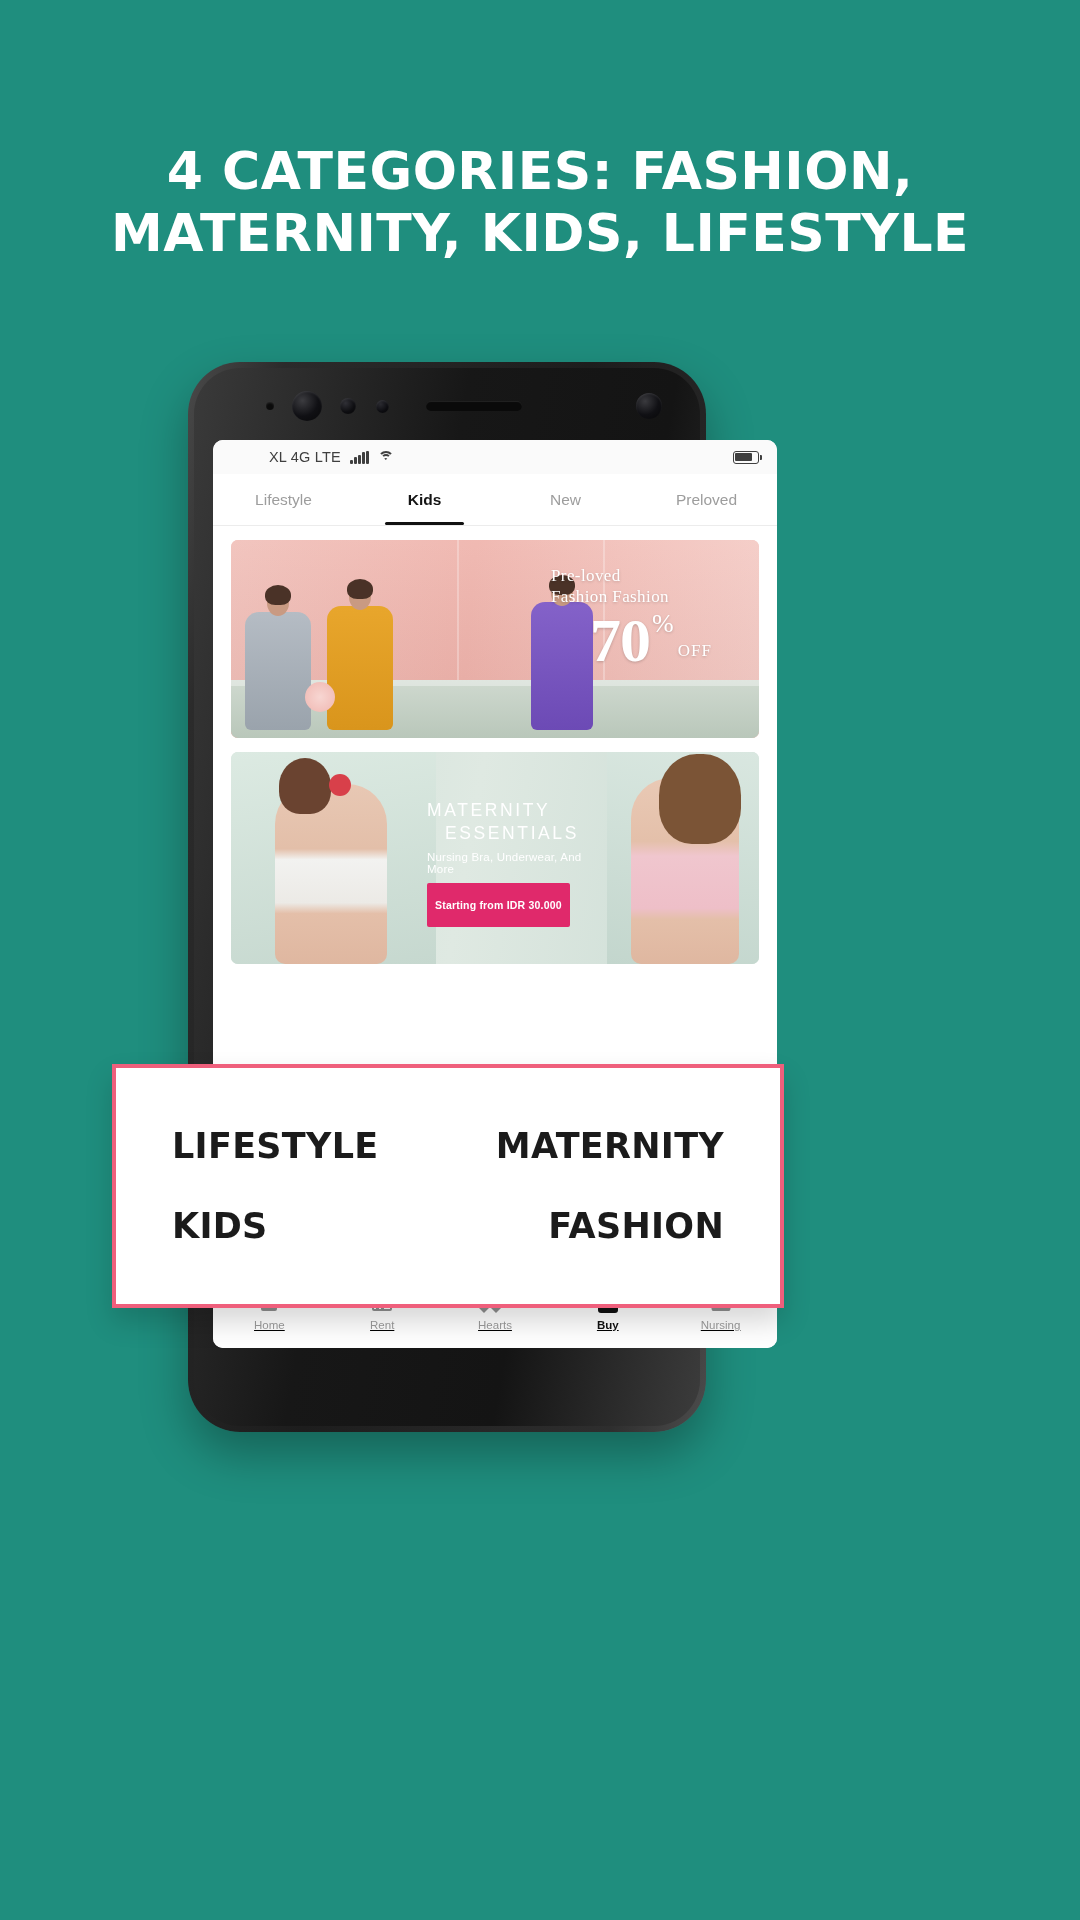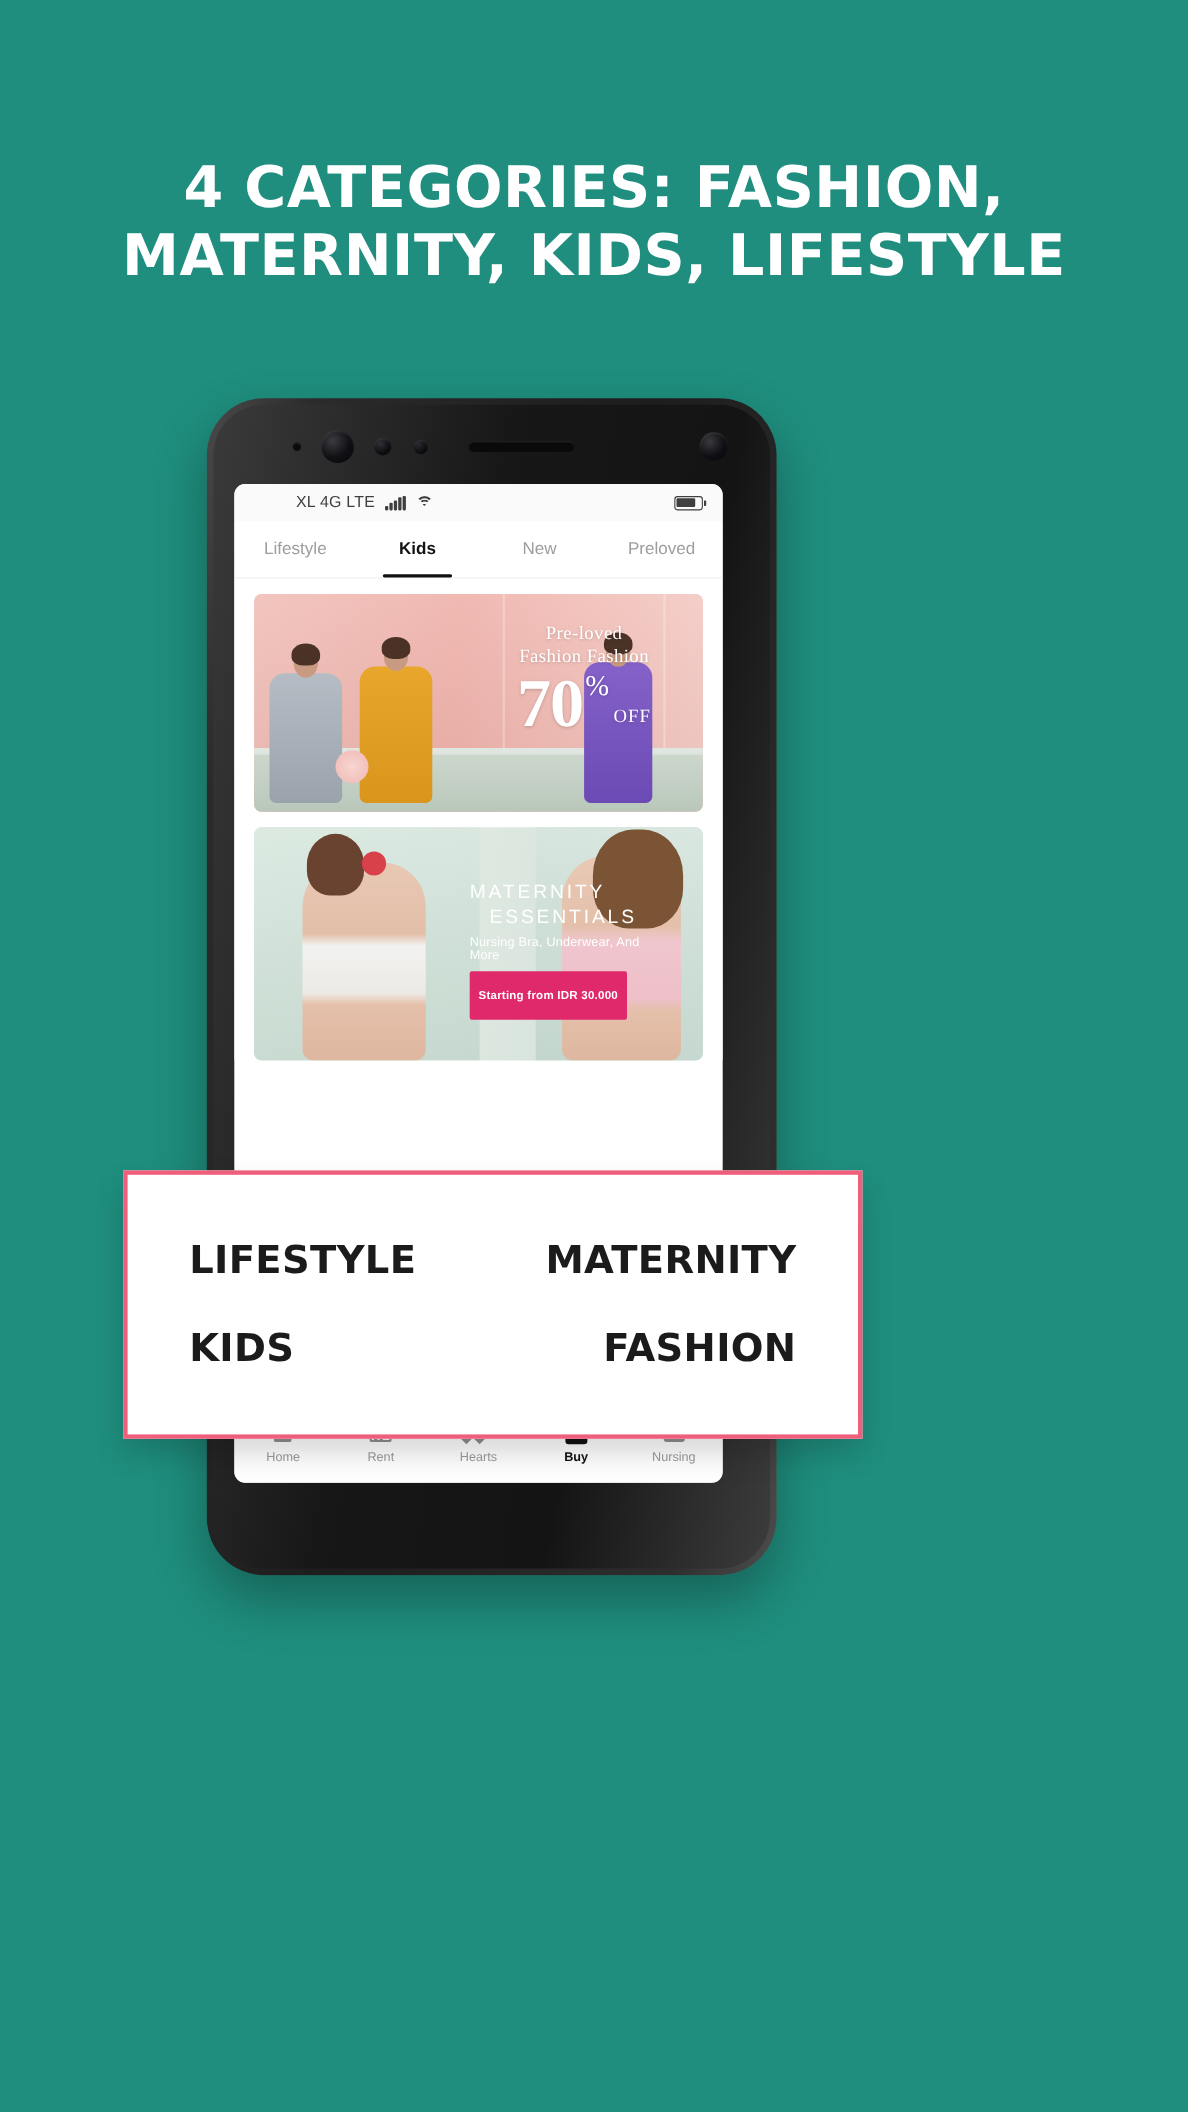--- a/index.html
+++ b/index.html
@@ -54,21 +54,21 @@
     background:radial-gradient(circle at 35% 32%,#3a3a3e 0%,#101014 55%,#070708 100%); }
   .speaker {
     position:absolute; top:29px; left:238px; width:96px; height:10px;
     border-radius:6px; background:#0a0a0a;
     box-shadow:inset 0 1px 1px rgba(255,255,255,0.10);
   }
 
   .screen {
     position:absolute;
     left:25px; top:78px;
-    width:444px; height:908px;
+    width:564px; height:908px;
     background:#ffffff;
     border-radius:10px;
     overflow:hidden;
   }
 
   
   .statusbar {
     height:34px; background:#fafafa;
     display:flex; align-items:center;
     padding:0 18px;
@@ -169,21 +169,21 @@
   .fig { position:absolute; bottom:8px; border-radius:14px 14px 6px 6px; }
   .fig .head { position:absolute; top:-22px; left:50%; transform:translateX(-50%);
     width:22px; height:26px; border-radius:50%; background:#c99a82; }
   .fig .hair { position:absolute; top:-27px; left:50%; transform:translateX(-50%);
     width:26px; height:20px; border-radius:50% 50% 40% 40%; background:#4a3227; }
   .fig1 { left:14px; width:66px; height:118px; background:linear-gradient(180deg,#b5bcc4,#9aa3ac); }
   .fig2 { left:96px; width:66px; height:124px; background:linear-gradient(180deg,#e8a62c,#d9951c); }
   .fig3 { left:300px; width:62px; height:128px; background:linear-gradient(180deg,#8462c9,#6c4ab5); }
   .b1-flower { position:absolute; bottom:26px; left:74px; width:30px; height:30px;
     border-radius:50%; background:radial-gradient(circle,#f7d6d2,#f0b7b1); }
-  .b1-text { position:absolute; right:8px; top:26px; width:200px; text-align:center;
+  .b1-text { position:absolute; right:8px; top:26px; width:200px; text-align:left;
     font-family:"Liberation Serif", serif; color:#ffffff; text-shadow:0 1px 3px rgba(0,0,0,.2); }
   .b1-l1 { font-size:17px; letter-spacing:.4px; }
   .b1-l2 { font-size:17px; letter-spacing:.4px; margin-top:1px; }
   .b1-big { display:flex; align-items:flex-start; justify-content:center; margin-top:2px; }
   .b1-num { font-size:62px; line-height:62px; font-weight:bold; letter-spacing:-1px; }
   .b1-pct { font-size:26px; line-height:30px; margin-left:2px; }
   .b1-off { font-size:17px; letter-spacing:1px; margin-left:4px; margin-top:32px; }
 
   .banner2 { height:212px; background:linear-gradient(100deg,#cfe0d8 0%,#dfe9e2 45%,#cbdcd4 100%); }
   .b2-left { position:absolute; left:0; top:0; bottom:0; width:205px;
@@ -204,21 +204,21 @@
   .b2-t1 { font-size:17.5px; letter-spacing:2.6px; font-family:"Liberation Sans", sans-serif; }
   .b2-t2 { font-size:17.5px; letter-spacing:2.6px; margin-top:2px;text-align:center; }
   .b2-sub { font-size:11.5px; margin-top:7px; letter-spacing:.2px; }
   .b2-pill { display:inline-block; margin-top:8px; background:#e0296b; color:#fff;
     font-size:10.5px; font-weight:bold; padding:16px 8px; border-radius:2px; letter-spacing:.2px; }
 
   
   .bottom-nav {
     position:absolute; left:0; right:0; bottom:0; height:76px;
     background:#fff; border-top:1px solid #ededed;
-    display:flex; align-items:center;
+    display:flex; align-items:center;text-decoration:underline;
   }
   .nav-item { flex:1; display:flex; flex-direction:column; align-items:center; gap:5px; }
   .nav-label { font-size:11.5px; color:#9b9b9b; }
   .nav-item.active .nav-label { color:#111; font-weight:bold; }
   .nav-ico { width:24px; height:24px; position:relative; }
 
   .ico-home .roof { position:absolute; top:2px; left:50%; transform:translateX(-50%);
     width:0; height:0; border-left:12px solid transparent; border-right:12px solid transparent;
     border-bottom:11px solid #8e8e8e; }
   .ico-home .base { position:absolute; bottom:3px; left:4px; width:16px; height:11px; background:#8e8e8e; border-radius:1px 1px 2px 2px; }

